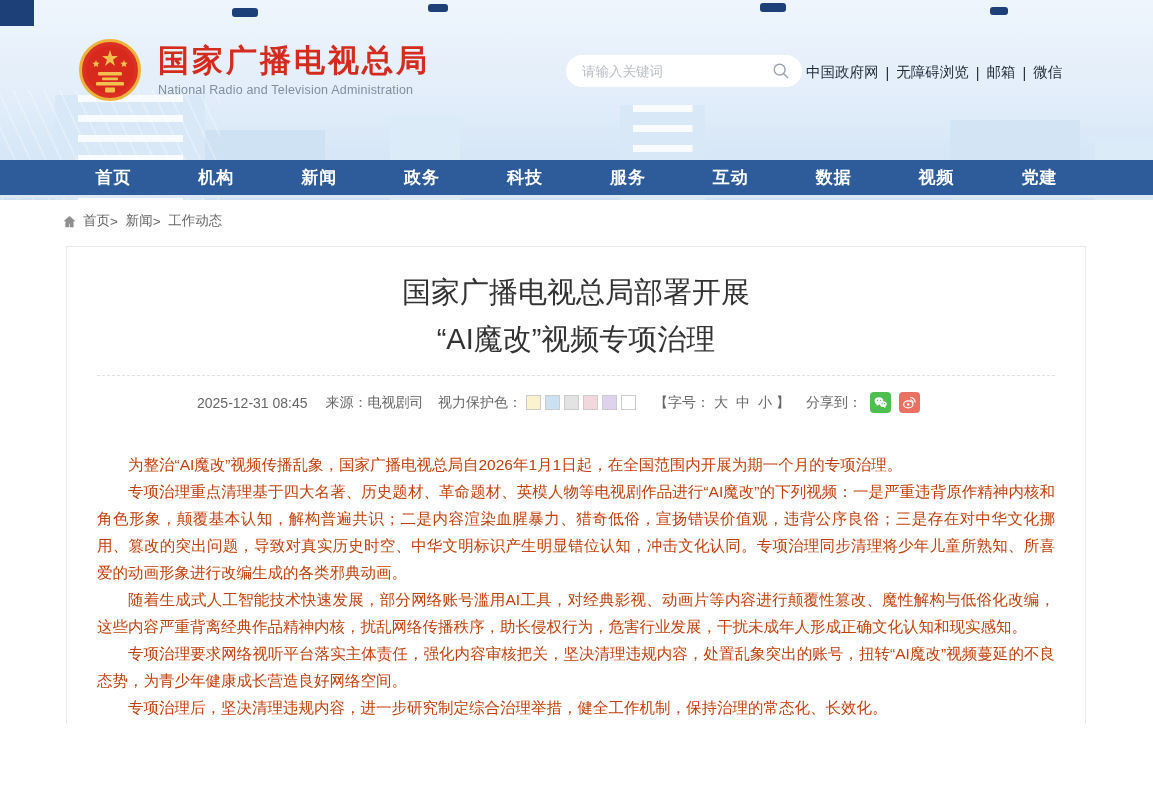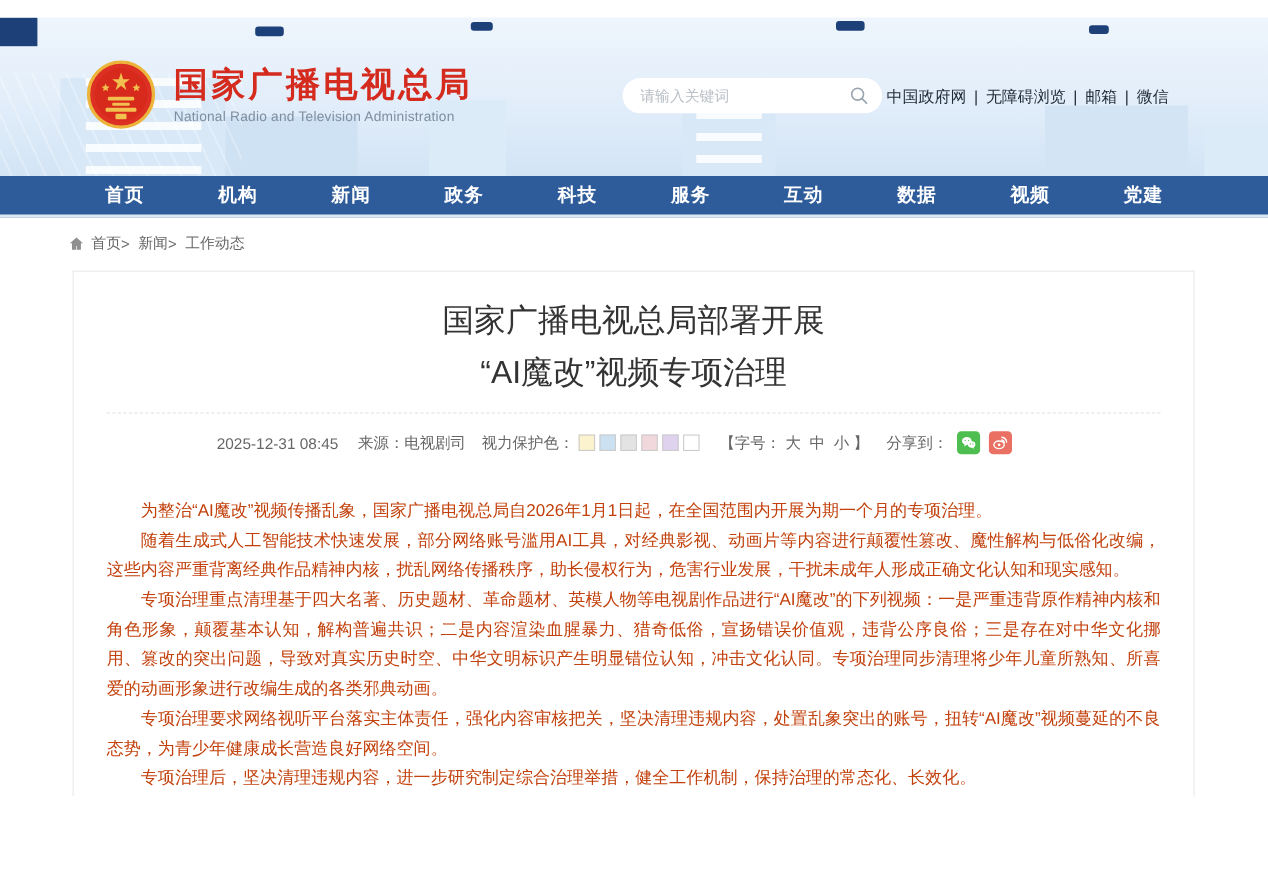--- a/index.html
+++ b/index.html
@@ -1,20 +1,20 @@
 <!DOCTYPE html>
 <html><head>
 <meta charset="utf-8">
 <style>
   * { margin:0; padding:0; box-sizing:border-box; }
   html,body { width:1153px; height:803px; overflow:hidden;
     font-family:"Liberation Sans","DejaVu Sans",sans-serif; background:#fff; }
 
   
-  .header { position:absolute; left:0; top:16px; width:1153px; height:160px;
+  .header { position:absolute; left:0; top:0; width:1153px; height:200px;
     background:linear-gradient(180deg,#eef5fc 0%, #e3eefa 45%, #cfe2f4 100%); overflow:hidden; }
   .bldg { position:absolute; bottom:0; background:#d8e8f7; }
   .bldg.win { background-image:repeating-linear-gradient(to bottom, rgba(255,255,255,.85) 0 7px, transparent 7px 20px); background-size:70% 100%; background-repeat:no-repeat; background-position:50% 30%; }
   .deco-navy { position:absolute; background:#1e4078; border-radius:3px; }
   .rays { position:absolute; left:-40px; bottom:-10px; width:260px; height:120px;
     background:repeating-linear-gradient(65deg, rgba(255,255,255,.5) 0 2px, transparent 2px 14px); opacity:.5; }
 
   .logo-wrap { position:absolute; left:78px; top:38px; display:flex; align-items:center; }
   .emblem { width:64px; height:64px; flex:0 0 auto; }
   .logo-text { margin-left:16px; }
@@ -194,18 +194,18 @@
           <circle cx="10" cy="15" r="2" fill="#fff"></circle>
           <path d="M14 4 a8 8 0 0 1 7 7" fill="none" stroke="#fff" stroke-width="2" stroke-linecap="round"></path>
           <path d="M14 8 a4.5 4.5 0 0 1 3.8 3.8" fill="none" stroke="#fff" stroke-width="2" stroke-linecap="round"></path>
         </svg>
       </span>
     </div>
   </div>
 
   <div class="art-body">
     <p>为整治“AI魔改”视频传播乱象，国家广播电视总局自2026年1月1日起，在全国范围内开展为期一个月的专项治理。</p>
+    <p>专项治理重点清理基于四大名著、历史题材、革命题材、英模人物等电视剧作品进行“AI魔改”的下列视频：一是严重违背原作精神内核和角色形象，颠覆基本认知，解构普遍共识；二是内容渲染血腥暴力、猎奇低俗，宣扬错误价值观，违背公序良俗；三是存在对中华文化挪用、篡改的突出问题，导致对真实历史时空、中华文明标识产生明显错位认知，冲击文化认同。专项治理同步清理将少年儿童所熟知、所喜爱的动画形象进行改编生成的各类邪典动画。</p>
     <p>随着生成式人工智能技术快速发展，部分网络账号滥用AI工具，对经典影视、动画片等内容进行颠覆性篡改、魔性解构与低俗化改编，这些内容严重背离经典作品精神内核，扰乱网络传播秩序，助长侵权行为，危害行业发展，干扰未成年人形成正确文化认知和现实感知。</p>
-    <p>专项治理重点清理基于四大名著、历史题材、革命题材、英模人物等电视剧作品进行“AI魔改”的下列视频：一是严重违背原作精神内核和角色形象，颠覆基本认知，解构普遍共识；二是内容渲染血腥暴力、猎奇低俗，宣扬错误价值观，违背公序良俗；三是存在对中华文化挪用、篡改的突出问题，导致对真实历史时空、中华文明标识产生明显错位认知，冲击文化认同。专项治理同步清理将少年儿童所熟知、所喜爱的动画形象进行改编生成的各类邪典动画。</p>
     <p>专项治理要求网络视听平台落实主体责任，强化内容审核把关，坚决清理违规内容，处置乱象突出的账号，扭转“AI魔改”视频蔓延的不良态势，为青少年健康成长营造良好网络空间。</p>
     <p>专项治理后，坚决清理违规内容，进一步研究制定综合治理举措，健全工作机制，保持治理的常态化、长效化。</p>
   </div>
 </div>
 
 </body></html>

